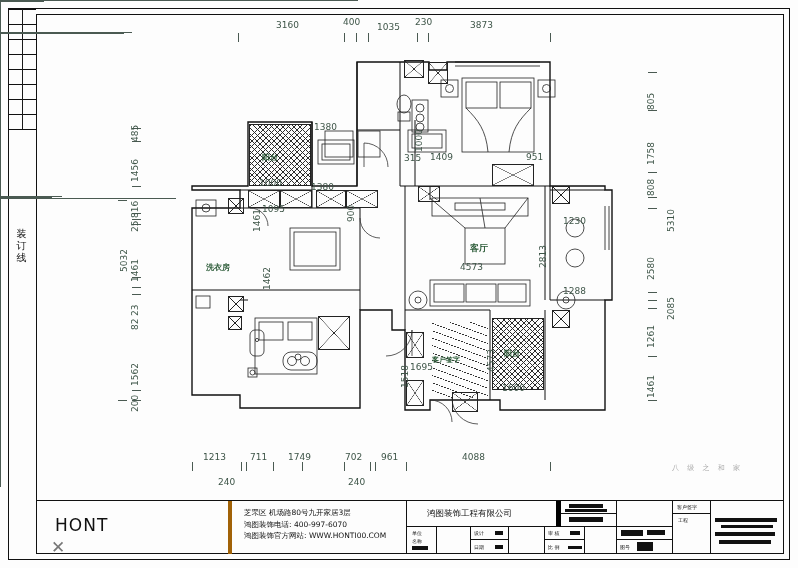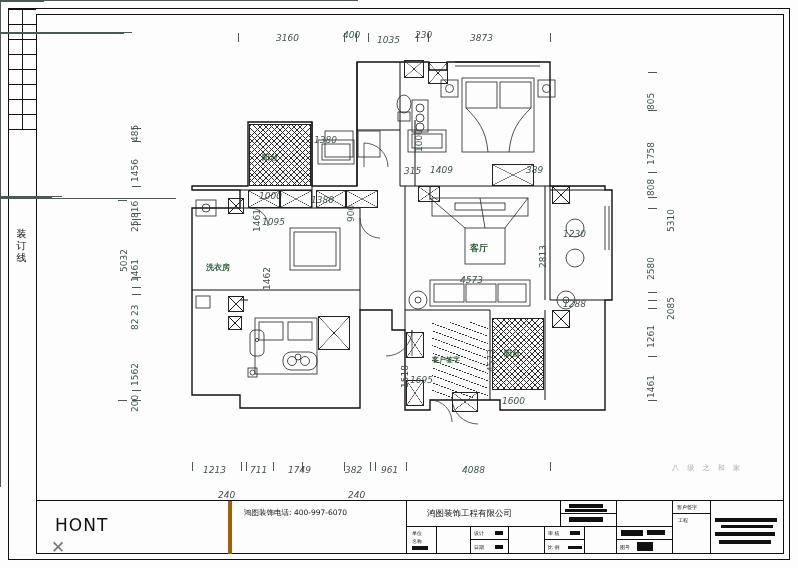--- a/index.html
+++ b/index.html
@@ -23,30 +23,30 @@
 
   
   #titleblock{position:absolute;left:37px;top:500px;width:746px;height:53px;border-top:1px solid #111;box-sizing:border-box;}
   #tb-logo{position:absolute;left:0;top:0;width:195px;height:53px;border-right:4px solid #a16207;box-sizing:border-box;}
   #tb-logo-text{position:absolute;left:18px;top:14px;font-size:17px;color:#111;letter-spacing:1px;}
   #tb-logo-cn{position:absolute;left:93px;top:12px;font-size:19px;color:#111;letter-spacing:1px;}
   #tb-logo-x{position:absolute;left:14px;top:39px;width:17px;height:17px;color:#777;font-size:17px;line-height:15px;}
   #tb-addr{position:absolute;left:195px;top:0;width:175px;height:53px;border-right:1px solid #111;box-sizing:border-box;padding:6px 0 0 12px;}
   #tb-addr div{font-size:7.5px;line-height:11.5px;color:#111;white-space:nowrap;}
   #tb-right{position:absolute;left:370px;top:0;width:376px;height:53px;}
-  #tb-company{position:absolute;left:0;top:0;width:154px;height:26px;border-right:1px solid #000000;border-bottom:1px solid #111;box-sizing:border-box;}
+  #tb-company{position:absolute;left:0;top:0;width:154px;height:26px;border-right:5px solid #000000;border-bottom:1px solid #111;box-sizing:border-box;}
   #tb-company span{position:absolute;left:20px;top:7px;font-size:8.5px;color:#111;white-space:nowrap;}
   .tb-cell{position:absolute;border-right:1px solid #111;border-bottom:1px solid #111;box-sizing:border-box;}
   .blk{position:absolute;background:#111;}
   .tiny{position:absolute;font-size:5px;color:#111;white-space:nowrap;line-height:6px;}
 
   
   .dim{position:absolute;font-size:9px;color:#3e5548;white-space:nowrap;font-family:"DejaVu Sans","Liberation Sans",sans-serif;}
   .dimv{position:absolute;font-size:9px;color:#3e5548;white-space:nowrap;transform-origin:0 0;transform:rotate(-90deg);}
-  .dim-i{font-style:italic;margin-top:13px;}
+  .dim-i{}
   .tick{position:absolute;width:1px;height:9px;background:#4a5a52;}
   .tickh{position:absolute;height:1px;width:9px;background:#4a5a52;}
 
   
   .room-lbl{position:absolute;font-size:8px;color:#2e5d3a;white-space:nowrap;font-weight:bold;}
   .hatch-zig{background-image:
       repeating-linear-gradient(45deg,#2b2b2b 0 0.6px,transparent 0.6px 4px),
       repeating-linear-gradient(-45deg,#2b2b2b 0 0.6px,transparent 0.6px 4px);}
   .hatch-diag{background-image:repeating-linear-gradient(20deg,#333 0 0.6px,transparent 0.6px 7px);}
   .xbox{position:absolute;border:1px solid #222;box-sizing:border-box;
@@ -155,21 +155,21 @@
     <div class="tick" style="left:302px;top:462px;"></div>
     <div class="tick" style="left:344px;top:462px;"></div>
     <div class="tick" style="left:370px;top:462px;"></div>
     <div class="tick" style="left:375px;top:462px;"></div>
     <div class="tick" style="left:406px;top:462px;"></div>
     <div class="tick" style="left:550px;top:462px;"></div>
 
     <div class="dim dim-i" style="left:203px;top:452px;">1213</div>
     <div class="dim dim-i" style="left:250px;top:452px;">711</div>
     <div class="dim dim-i" style="left:288px;top:452px;">1749</div>
-    <div class="dim dim-i" style="left:345px;top:452px;">382</div>
+    <div class="dim dim-i" style="left:345px;top:452px;">702</div>
     <div class="dim dim-i" style="left:381px;top:452px;">961</div>
     <div class="dim dim-i" style="left:462px;top:452px;">4088</div>
     <div class="dim dim-i" style="left:218px;top:477px;">240</div>
     <div class="dim dim-i" style="left:348px;top:477px;">240</div>
   </div>
 
   <div class="abs" style="left:0;top:0;width:798px;height:568px;">
     <svg width="798" height="568">
       <g stroke="#111" fill="none" stroke-width="1.4">
 
@@ -335,21 +335,21 @@
     <div class="xbox" style="left:318px;top:316px;width:32px;height:34px;"></div>
     <div class="xbox" style="left:228px;top:316px;width:14px;height:14px;"></div>
     <div class="xbox" style="left:452px;top:392px;width:26px;height:20px;"></div>
 
     <div class="dim dim-i" style="left:314px;top:122px;">1380</div>
     <div class="dim dim-i" style="left:311px;top:182px;">1380</div>
     <div class="dimv" style="left:346px;top:222px;">900</div>
     <div class="dim dim-i" style="left:262px;top:204px;">1095</div>
     <div class="dim dim-i" style="left:404px;top:153px;">315</div>
     <div class="dim dim-i" style="left:430px;top:152px;">1409</div>
-    <div class="dim dim-i" style="left:526px;top:152px;">389</div>
+    <div class="dim dim-i" style="left:526px;top:152px;">951</div>
     <div class="dimv" style="left:414px;top:152px;">1000</div>
     <div class="dim dim-i" style="left:563px;top:216px;">1230</div>
     <div class="dim dim-i" style="left:563px;top:286px;">1288</div>
     <div class="dim dim-i" style="left:410px;top:362px;">1695</div>
     <div class="dimv" style="left:400px;top:388px;">1518</div>
     <div class="dimv" style="left:486px;top:372px;">4573</div>
     <div class="dimv" style="left:262px;top:290px;">1462</div>
     <div class="dimv" style="left:252px;top:232px;">1461</div>
 
     <div class="gl hl" style="left:312px;top:132px;width:40px;"></div>
@@ -368,21 +368,23 @@
   <div class="bottomnote" style="left:672px;top:463px;">八 级 之 和 家</div>
 
   <div id="titleblock">
 
     <div id="tb-logo">
       <div id="tb-logo-text">HONT</div>
       <div id="tb-logo-x">✕</div>
     </div>
 
     <div id="tb-addr">
+      <div>芝罘区 机场路80号九开家居3层</div>
       <div>鸿图装饰电话: 400-997-6070</div>
+      <div>鸿图装饰官方网站: WWW.HONTI00.COM</div>
     </div>
 
     <div id="tb-right">
       <div id="tb-company">
         <span>鸿图装饰工程有限公司</span>
       </div>
 
       <div class="tb-cell" style="left:154px;top:0;width:56px;height:13px;">
         <div class="blk" style="left:8px;top:3px;width:34px;height:4px;"></div>
         <div class="blk" style="left:4px;top:8px;width:42px;height:3px;"></div>

